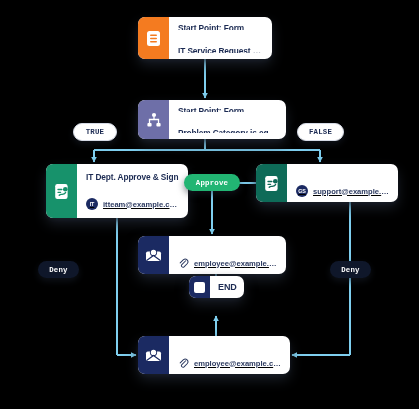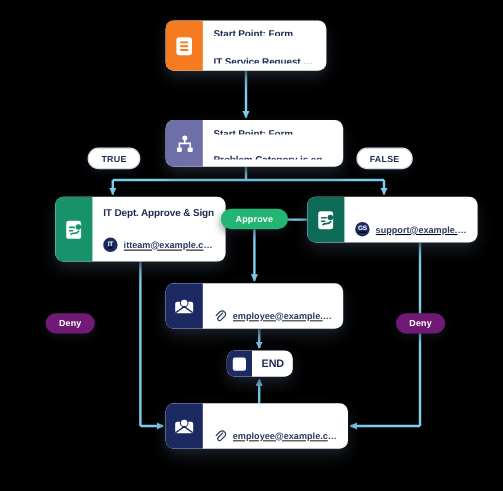--- a/index.html
+++ b/index.html
@@ -96,21 +96,21 @@
   .pane-green  { background: #17926B; }
   .pane-teal   { background: #0E6B58; }
   .pane-navy   { background: #1B2A62; }
 
   
   #node-start   { left: 138px; top: 17px;  width: 134px; height: 42px; }
   #node-cond    { left: 138px; top: 100px; width: 148px; height: 39px; }
   #node-it      { left: 46px;  top: 164px; width: 142px; height: 54px; }
   #node-gs      { left: 256px; top: 164px; width: 142px; height: 38px; }
   #node-appr    { left: 138px; top: 236px; width: 148px; height: 38px; }
-  #node-end     { left: 189px; top: 292px; width: 55px;  height: 22px; }
+  #node-end     { left: 189px; top: 276px; width: 55px;  height: 22px; }
   #node-denied  { left: 138px; top: 336px; width: 152px; height: 38px; }
 
   #node-end .iconpane { width: 21px; flex: 0 0 21px; }
   #node-end .body {
     padding: 0 8px;
     align-items: flex-start;
     justify-content: center;
   }
   #node-end .title { font-size: 9px; }
   .stopglyph {
@@ -124,24 +124,25 @@
     position: absolute;
     display: flex;
     align-items: center;
     justify-content: center;
     border-radius: 999px;
     font-size: 7.4px;
     font-weight: bold;
     letter-spacing: .2px;
     z-index: 8;
     box-shadow: 0 3px 7px rgba(25,32,46,.55);
+    font-family: Liberation Mono, monospace;
   }
   .pill-white { background: #ffffff; color: #1b2a52; border: 1px solid #d5dae5; }
   .pill-green { background: #22B573; color: #ffffff; }
-  .pill-red   { background: #701a75; color: #ffffff; }
+  .pill-red   { background: #0f172a; color: #ffffff; }
 
   #pill-true   { left: 73px;  top: 123px; width: 42px; height: 16px; }
   #pill-false  { left: 297px; top: 123px; width: 45px; height: 16px; }
   #pill-approve{ left: 184px; top: 174px; width: 56px; height: 17px; }
   #pill-deny-l { left: 38px;  top: 261px; width: 41px; height: 17px; }
   #pill-deny-r { left: 330px; top: 261px; width: 41px; height: 17px; }
 </style>
 </head>
 <body>
 

